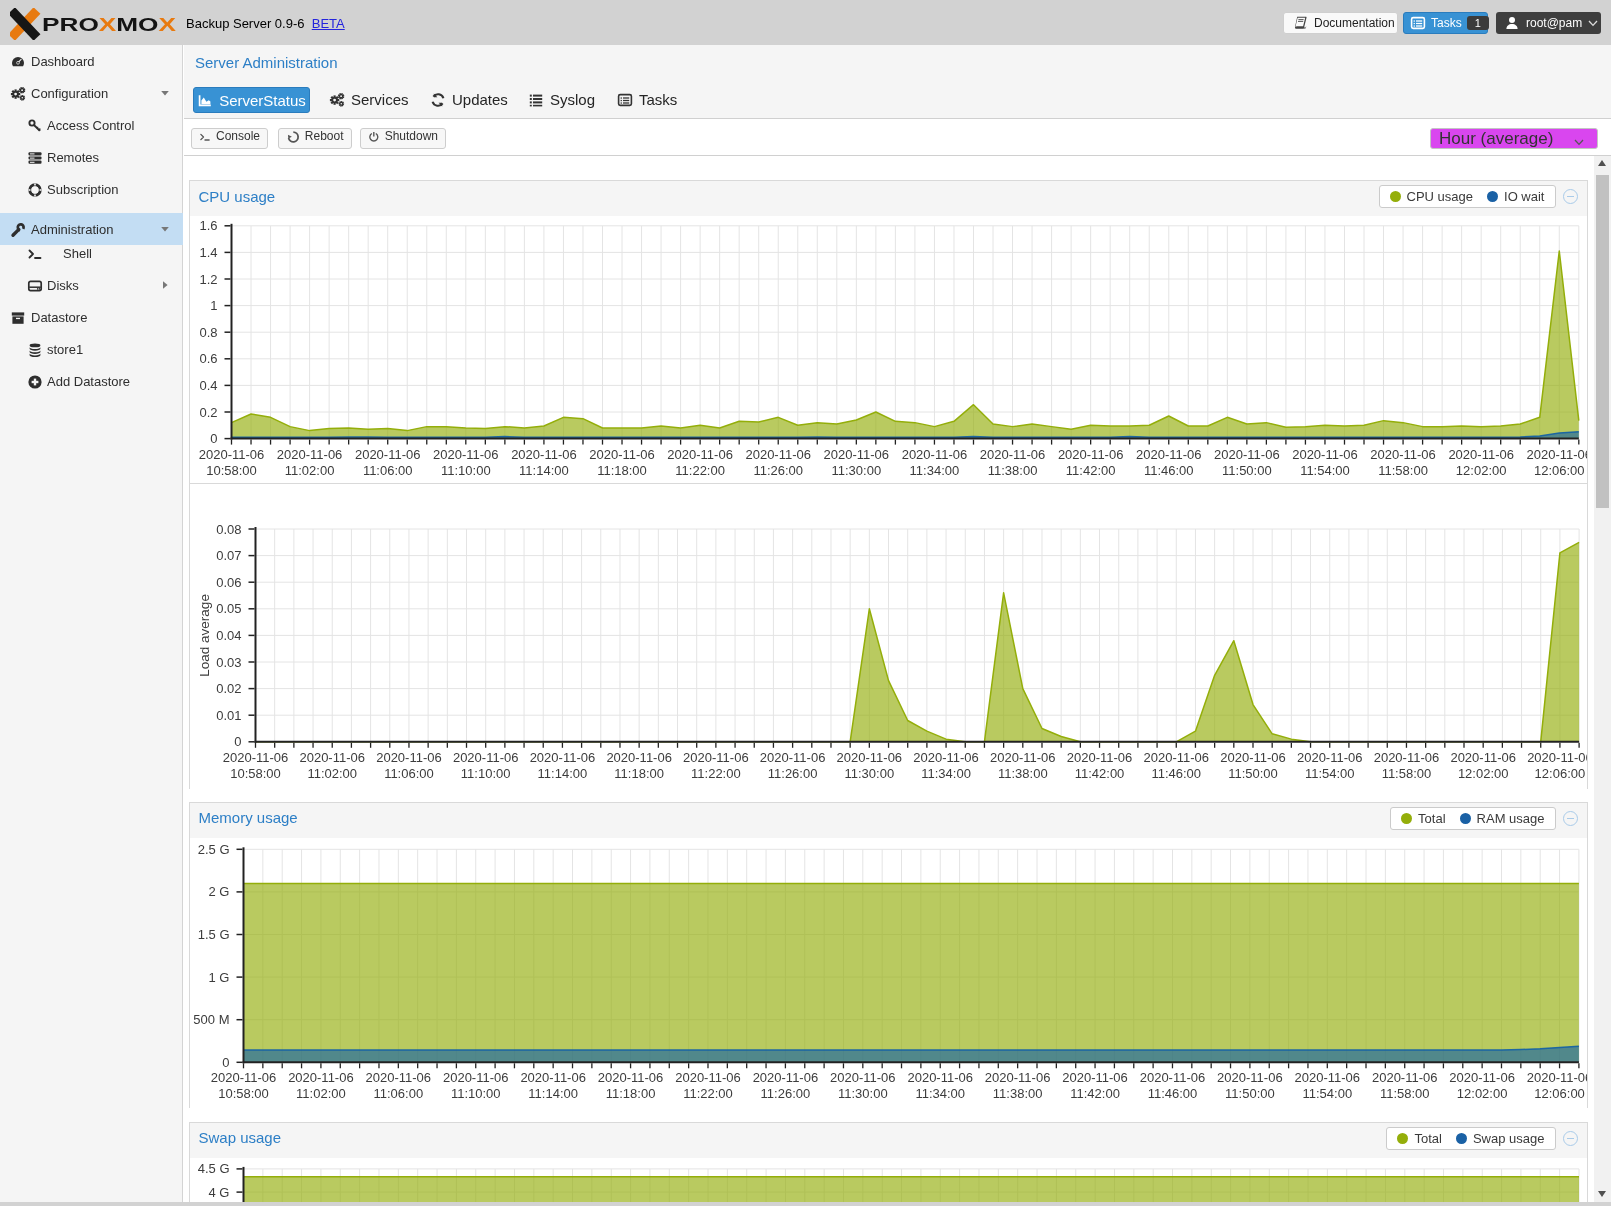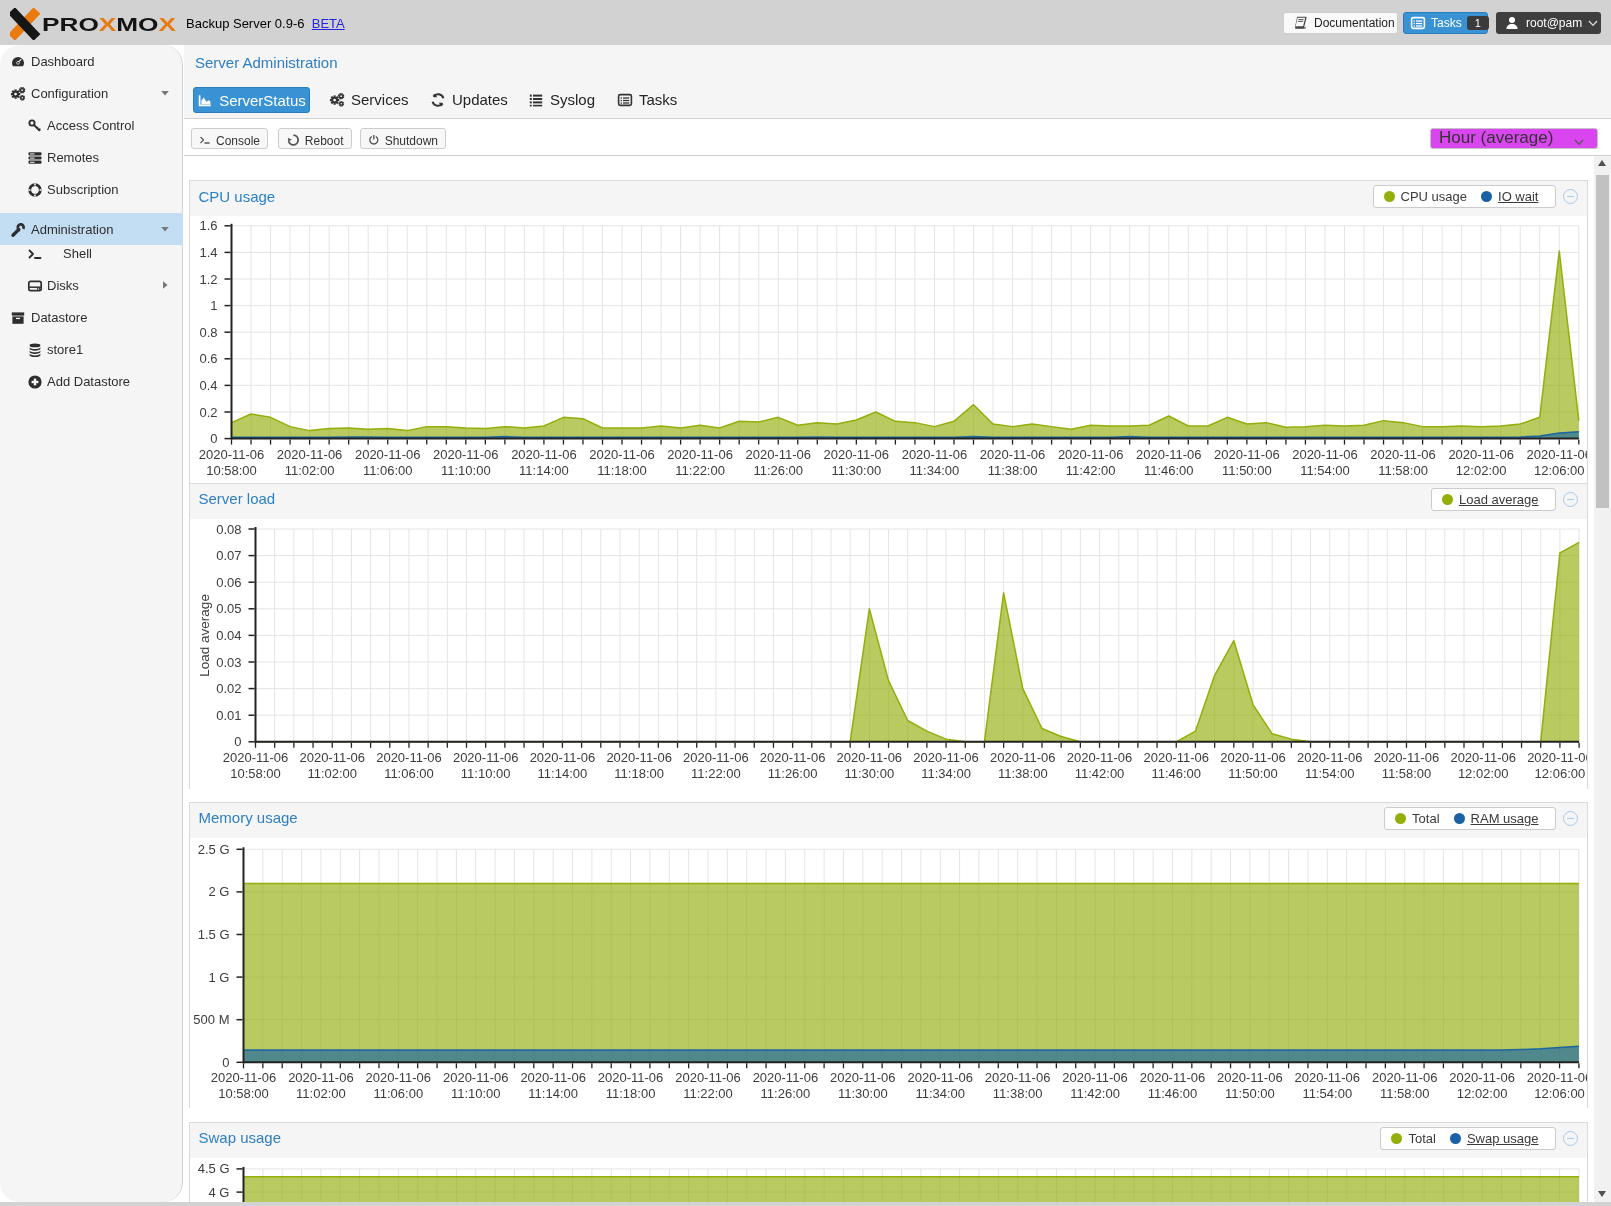--- a/index.html
+++ b/index.html
@@ -4,47 +4,47 @@
 html,body { width:1611px; height:1206px; overflow:hidden; font-family:"Liberation Sans", sans-serif; }
 body { background:#fff; position:relative; }
 .abs { position:absolute; }
 .ic { display:inline-block; vertical-align:middle; }
 
 #topbar { position:absolute; left:0; top:0; width:1611px; height:45px; background:#d2d2d2; }
 #verstr { position:absolute; left:186px; top:16px; font-size:13px; color:#000; }
 
 .hbtn { position:absolute; top:12px; height:22px; border-radius:3px; font-size:12px; display:flex; align-items:center; white-space:nowrap; }
 
-#side { position:absolute; left:0; top:45px; width:183px; height:1157px; background:#f5f5f5; border-right:1px solid #d4d4d4;border-radius:20px; }
+#side { position:absolute; left:0; top:45px; width:183px; height:1157px; background:#f5f5f5; border-right:1px solid #d4d4d4; }
 .srow { position:absolute; left:0; width:183px; height:32px; color:#2e2e2e; font-size:13px; }
 .srow .sicon { position:absolute; top:8.5px; color:#2e2e2e; }
 .srow .sicon .ic { display:block; }
 .srow .txt { position:absolute; top:9px; }
 .srow .car { position:absolute; right:13px; top:11px; color:#777; }
 .srow .car .ic { position:static; display:block; }
 
 #main { position:absolute; left:184px; top:45px; width:1427px; height:1157px; background:#fff; }
 #mhead { position:absolute; left:0; top:0; width:100%; height:74px; background:#f5f5f5; border-bottom:1px solid #d0d0d0; }
 #mtitle { position:absolute; left:11px; top:9px; font-size:15px; color:#2d7fc6; }
 .tab { position:absolute; top:42px; height:26px; font-size:15px; color:#252525; line-height:26px; }
 .tab .ic { margin-right:6px; margin-top:-3px; color:#333; }
 #tab0 { left:9px; width:117px; background:#3892d4; border:1px solid #2a7cbd; border-radius:3px; color:#fff; text-align:center; }
 #tab0 .ic { color:#fff; }
 #toolbar { position:absolute; left:0; top:75px; width:100%; height:36px; background:#fff; border-bottom:1px solid #d0d0d0; }
-.tbtn { position:absolute; top:7.5px; height:21px; background:#f7f7f7; border:1px solid #cdcdcd; border-radius:3px; font-size:12px; color:#333; display:flex; align-items:flex-end; white-space:nowrap; padding:0 7px; }
+.tbtn { position:absolute; top:7.5px; height:21px; background:#f7f7f7; border:1px solid #cdcdcd; border-radius:3px; font-size:12px; color:#333; display:flex; align-items:flex-start; white-space:nowrap; padding:0 7px; }
 .tbtn .ic { margin-right:5px; color:#555; }
 
 .panel { position:absolute; left:4.5px; width:1399.0px; border:1px solid #d9d9d9; background:#fff; }
 .phead { position:absolute; left:0; top:0; width:100%; height:35px; background:#f5f5f5; }
 .ptitle { position:absolute; left:9px; top:6.5px; font-size:15px; color:#2d7fc6; }
 .pbody { position:absolute; left:0; top:35px; width:1397.0px; background:#fff; overflow:hidden; }
 .legend { position:absolute; right:31px; top:4px; height:23px; border:1px solid #cbcbcb; border-radius:3px; background:#fff; font-size:13px; color:#3a3a3a; padding:0 10px; display:flex; align-items:center; }
 .ldot { width:11px; height:11px; border-radius:50%; display:inline-block; margin-right:6px; }
 .ltxt { margin-right:14px; }
-.ltxt:last-child { margin-right:6px;text-decoration:underline; }
+.ltxt:last-child { margin-right:0; }
 .ctool { position:absolute; right:9px; top:8px; width:15px; height:15px; border:1px solid #a9cbe9; border-radius:50%; }
 .ctool:after { content:""; position:absolute; left:3px; right:3px; top:6px; height:1px; background:#a9cbe9; }
 
 #sbar { position:absolute; right:0; top:156px; width:17px; height:1046px; background:#f1f1f1; }
 #sthumb { position:absolute; left:2px; top:19px; width:13px; height:333px; background:#c1c1c1; }
 #bbar { position:absolute; left:0; top:1202px; width:1611px; height:4px; background:#d2d2d2; }
 </style></head><body>
 <div id="topbar">
     <div class="abs" style="left:10px;top:8px"><svg width="175" height="32" viewBox="0 0 175 32">
         <g stroke-linecap="butt">
@@ -580,28 +580,20 @@
           <text x="1213.07" y="242.60" font-family="&quot;Liberation Sans&quot;, sans-serif" font-size="13" fill="#3c3c3c" text-anchor="middle">2020-11-06</text>
           <text x="1213.07" y="258.60" font-family="&quot;Liberation Sans&quot;, sans-serif" font-size="13" fill="#3c3c3c" text-anchor="middle">11:58:00</text>
           <text x="1291.17" y="242.60" font-family="&quot;Liberation Sans&quot;, sans-serif" font-size="13" fill="#3c3c3c" text-anchor="middle">2020-11-06</text>
           <text x="1291.17" y="258.60" font-family="&quot;Liberation Sans&quot;, sans-serif" font-size="13" fill="#3c3c3c" text-anchor="middle">12:02:00</text>
           <text x="1369.27" y="242.60" font-family="&quot;Liberation Sans&quot;, sans-serif" font-size="13" fill="#3c3c3c" text-anchor="middle">2020-11-06</text>
           <text x="1369.27" y="258.60" font-family="&quot;Liberation Sans&quot;, sans-serif" font-size="13" fill="#3c3c3c" text-anchor="middle">12:06:00</text>
         </svg>
       </div>
     </div>
     <div class="panel" style="top:437.6px;height:306.2px">
-      <div class="phead">
-        <div class="ptitle">Server load</div>
-        <div class="legend">
-          <span class="ldot" style="background:#94ae0a"></span>
-          <span class="ltxt">Load average</span>
-        </div>
-        <div class="ctool"></div>
-      </div>
       <div class="pbody" style="height:270.2px">
         <svg width="1397.0" height="270" viewBox="0 0 1397.0 270" style="position:absolute;left:0;top:0">
           <line x1="84.68" y1="10.00" x2="84.68" y2="222.80" stroke="#e4e4e4" stroke-width="1"></line>
           <line x1="103.87" y1="10.00" x2="103.87" y2="222.80" stroke="#e4e4e4" stroke-width="1"></line>
           <line x1="123.05" y1="10.00" x2="123.05" y2="222.80" stroke="#e4e4e4" stroke-width="1"></line>
           <line x1="142.23" y1="10.00" x2="142.23" y2="222.80" stroke="#e4e4e4" stroke-width="1"></line>
           <line x1="161.41" y1="10.00" x2="161.41" y2="222.80" stroke="#e4e4e4" stroke-width="1"></line>
           <line x1="180.60" y1="10.00" x2="180.60" y2="222.80" stroke="#e4e4e4" stroke-width="1"></line>
           <line x1="199.78" y1="10.00" x2="199.78" y2="222.80" stroke="#e4e4e4" stroke-width="1"></line>
           <line x1="218.96" y1="10.00" x2="218.96" y2="222.80" stroke="#e4e4e4" stroke-width="1"></line>

